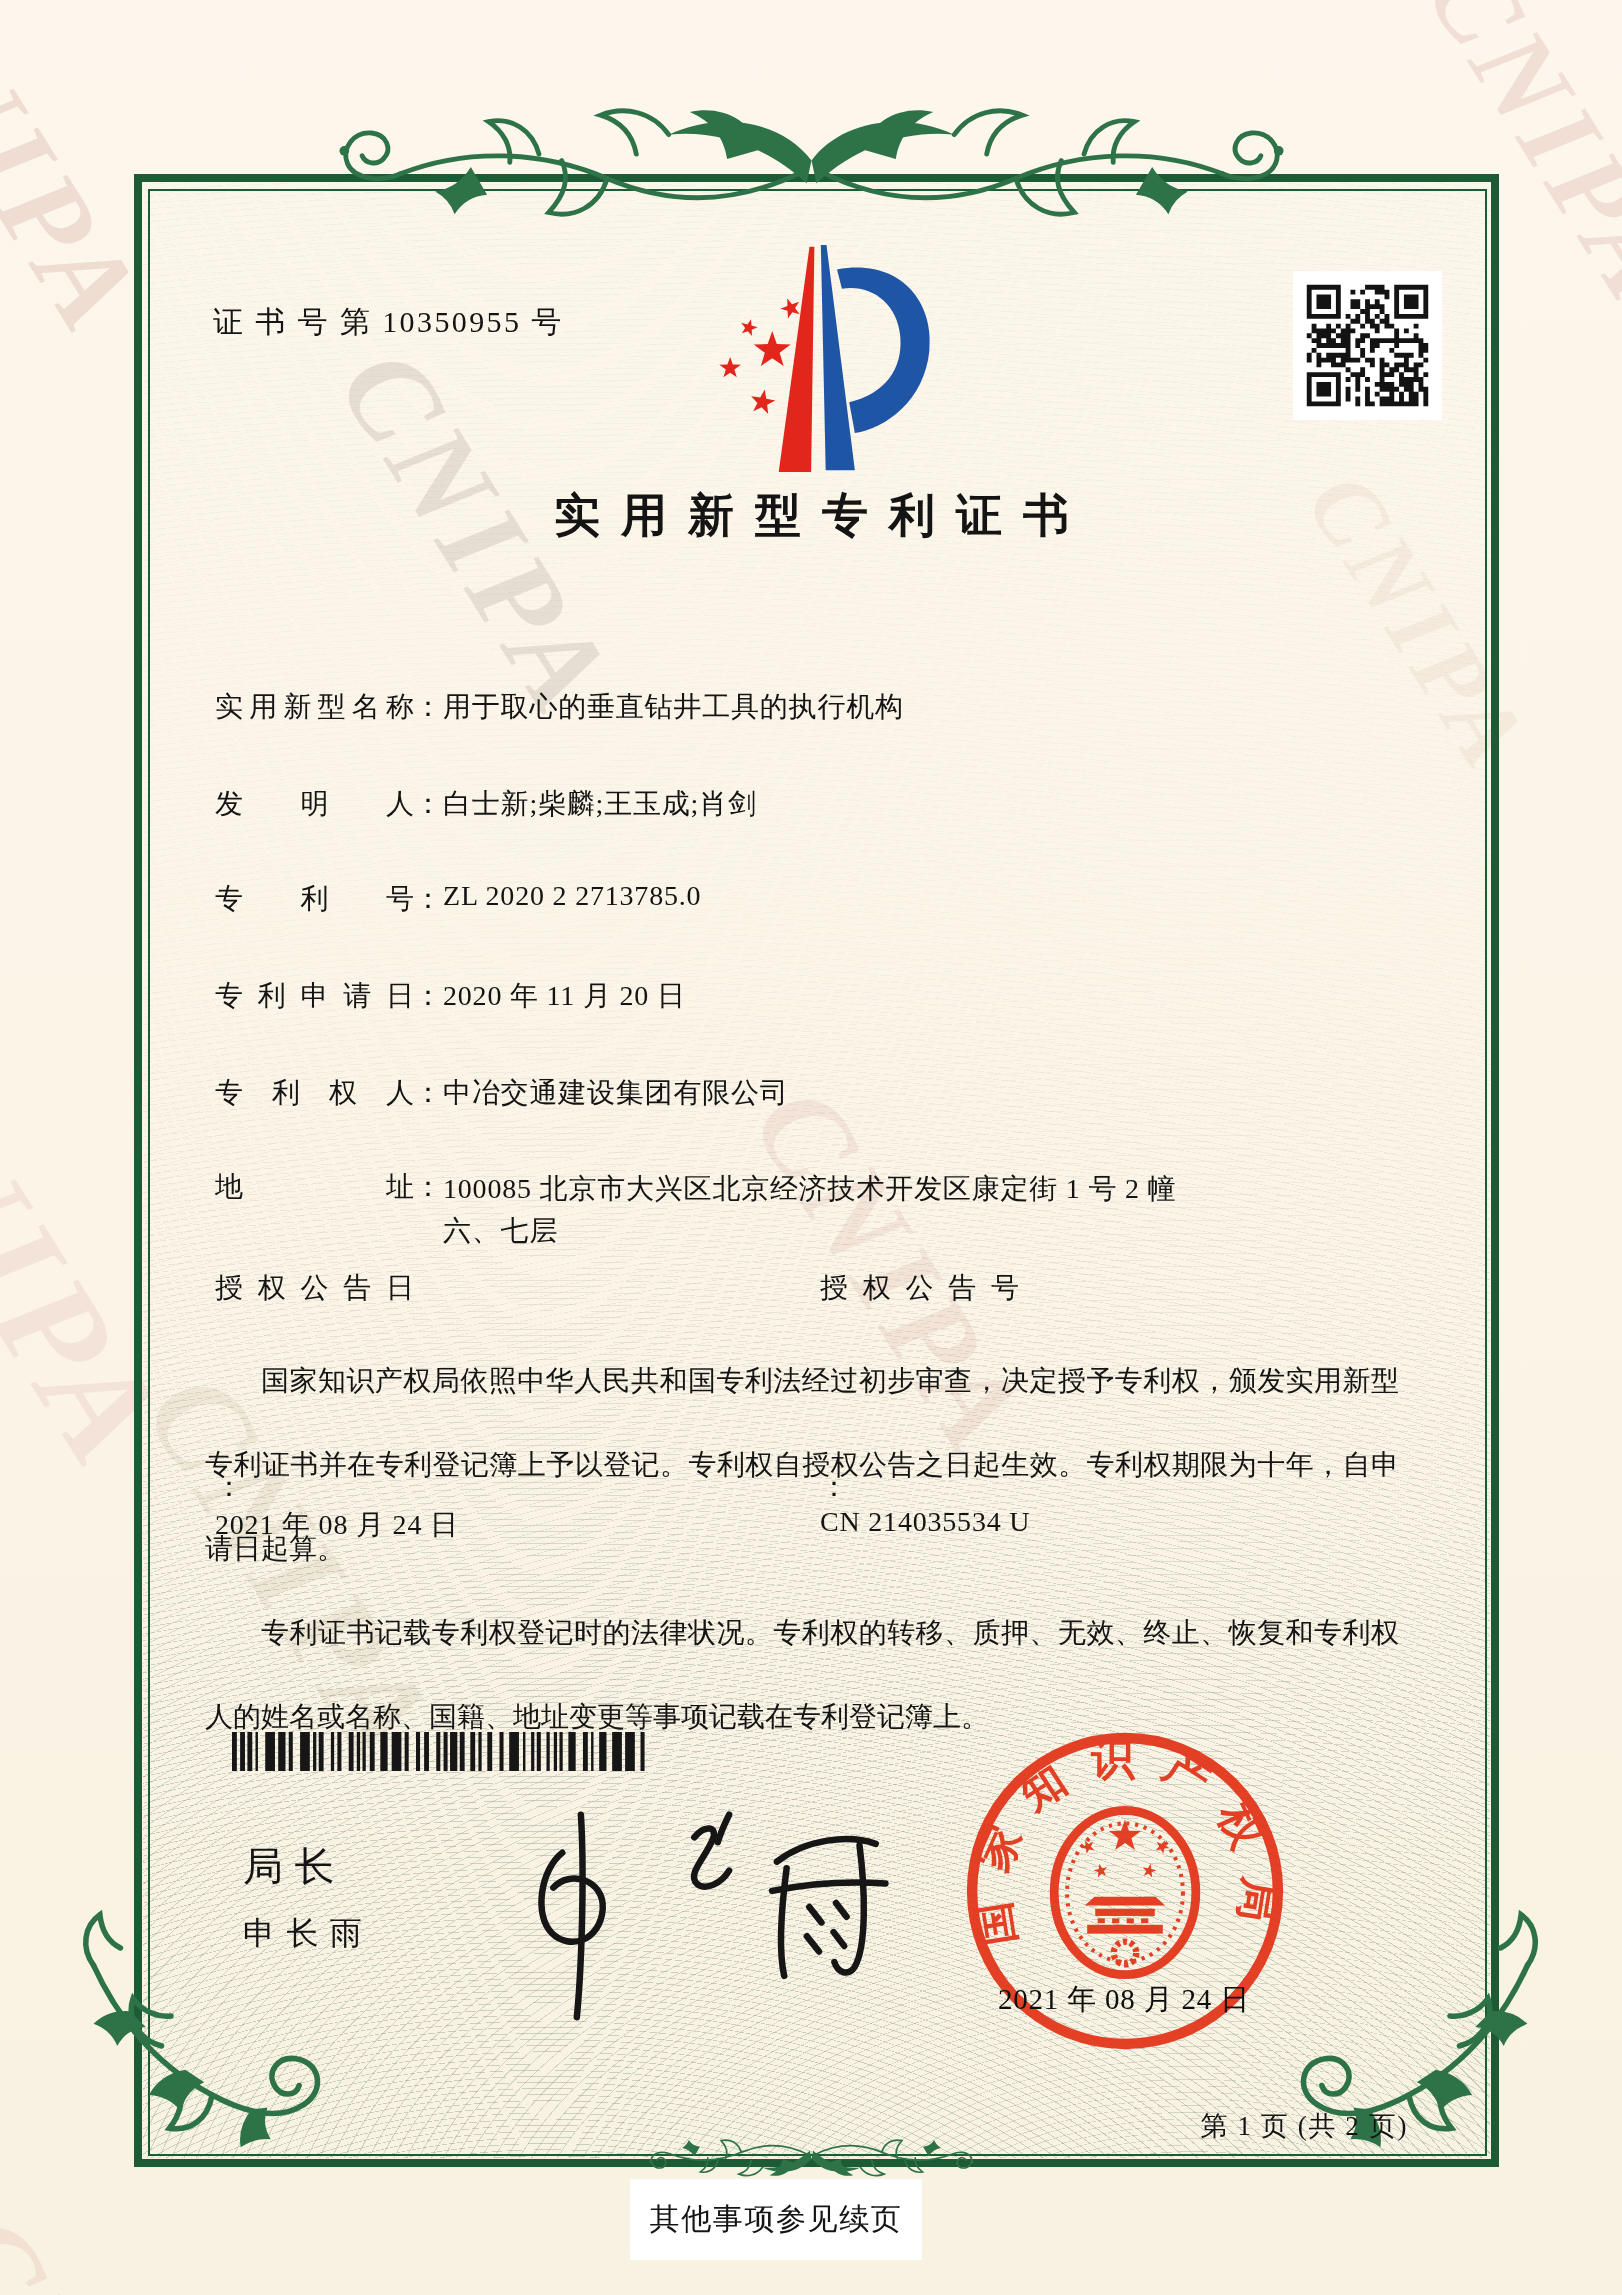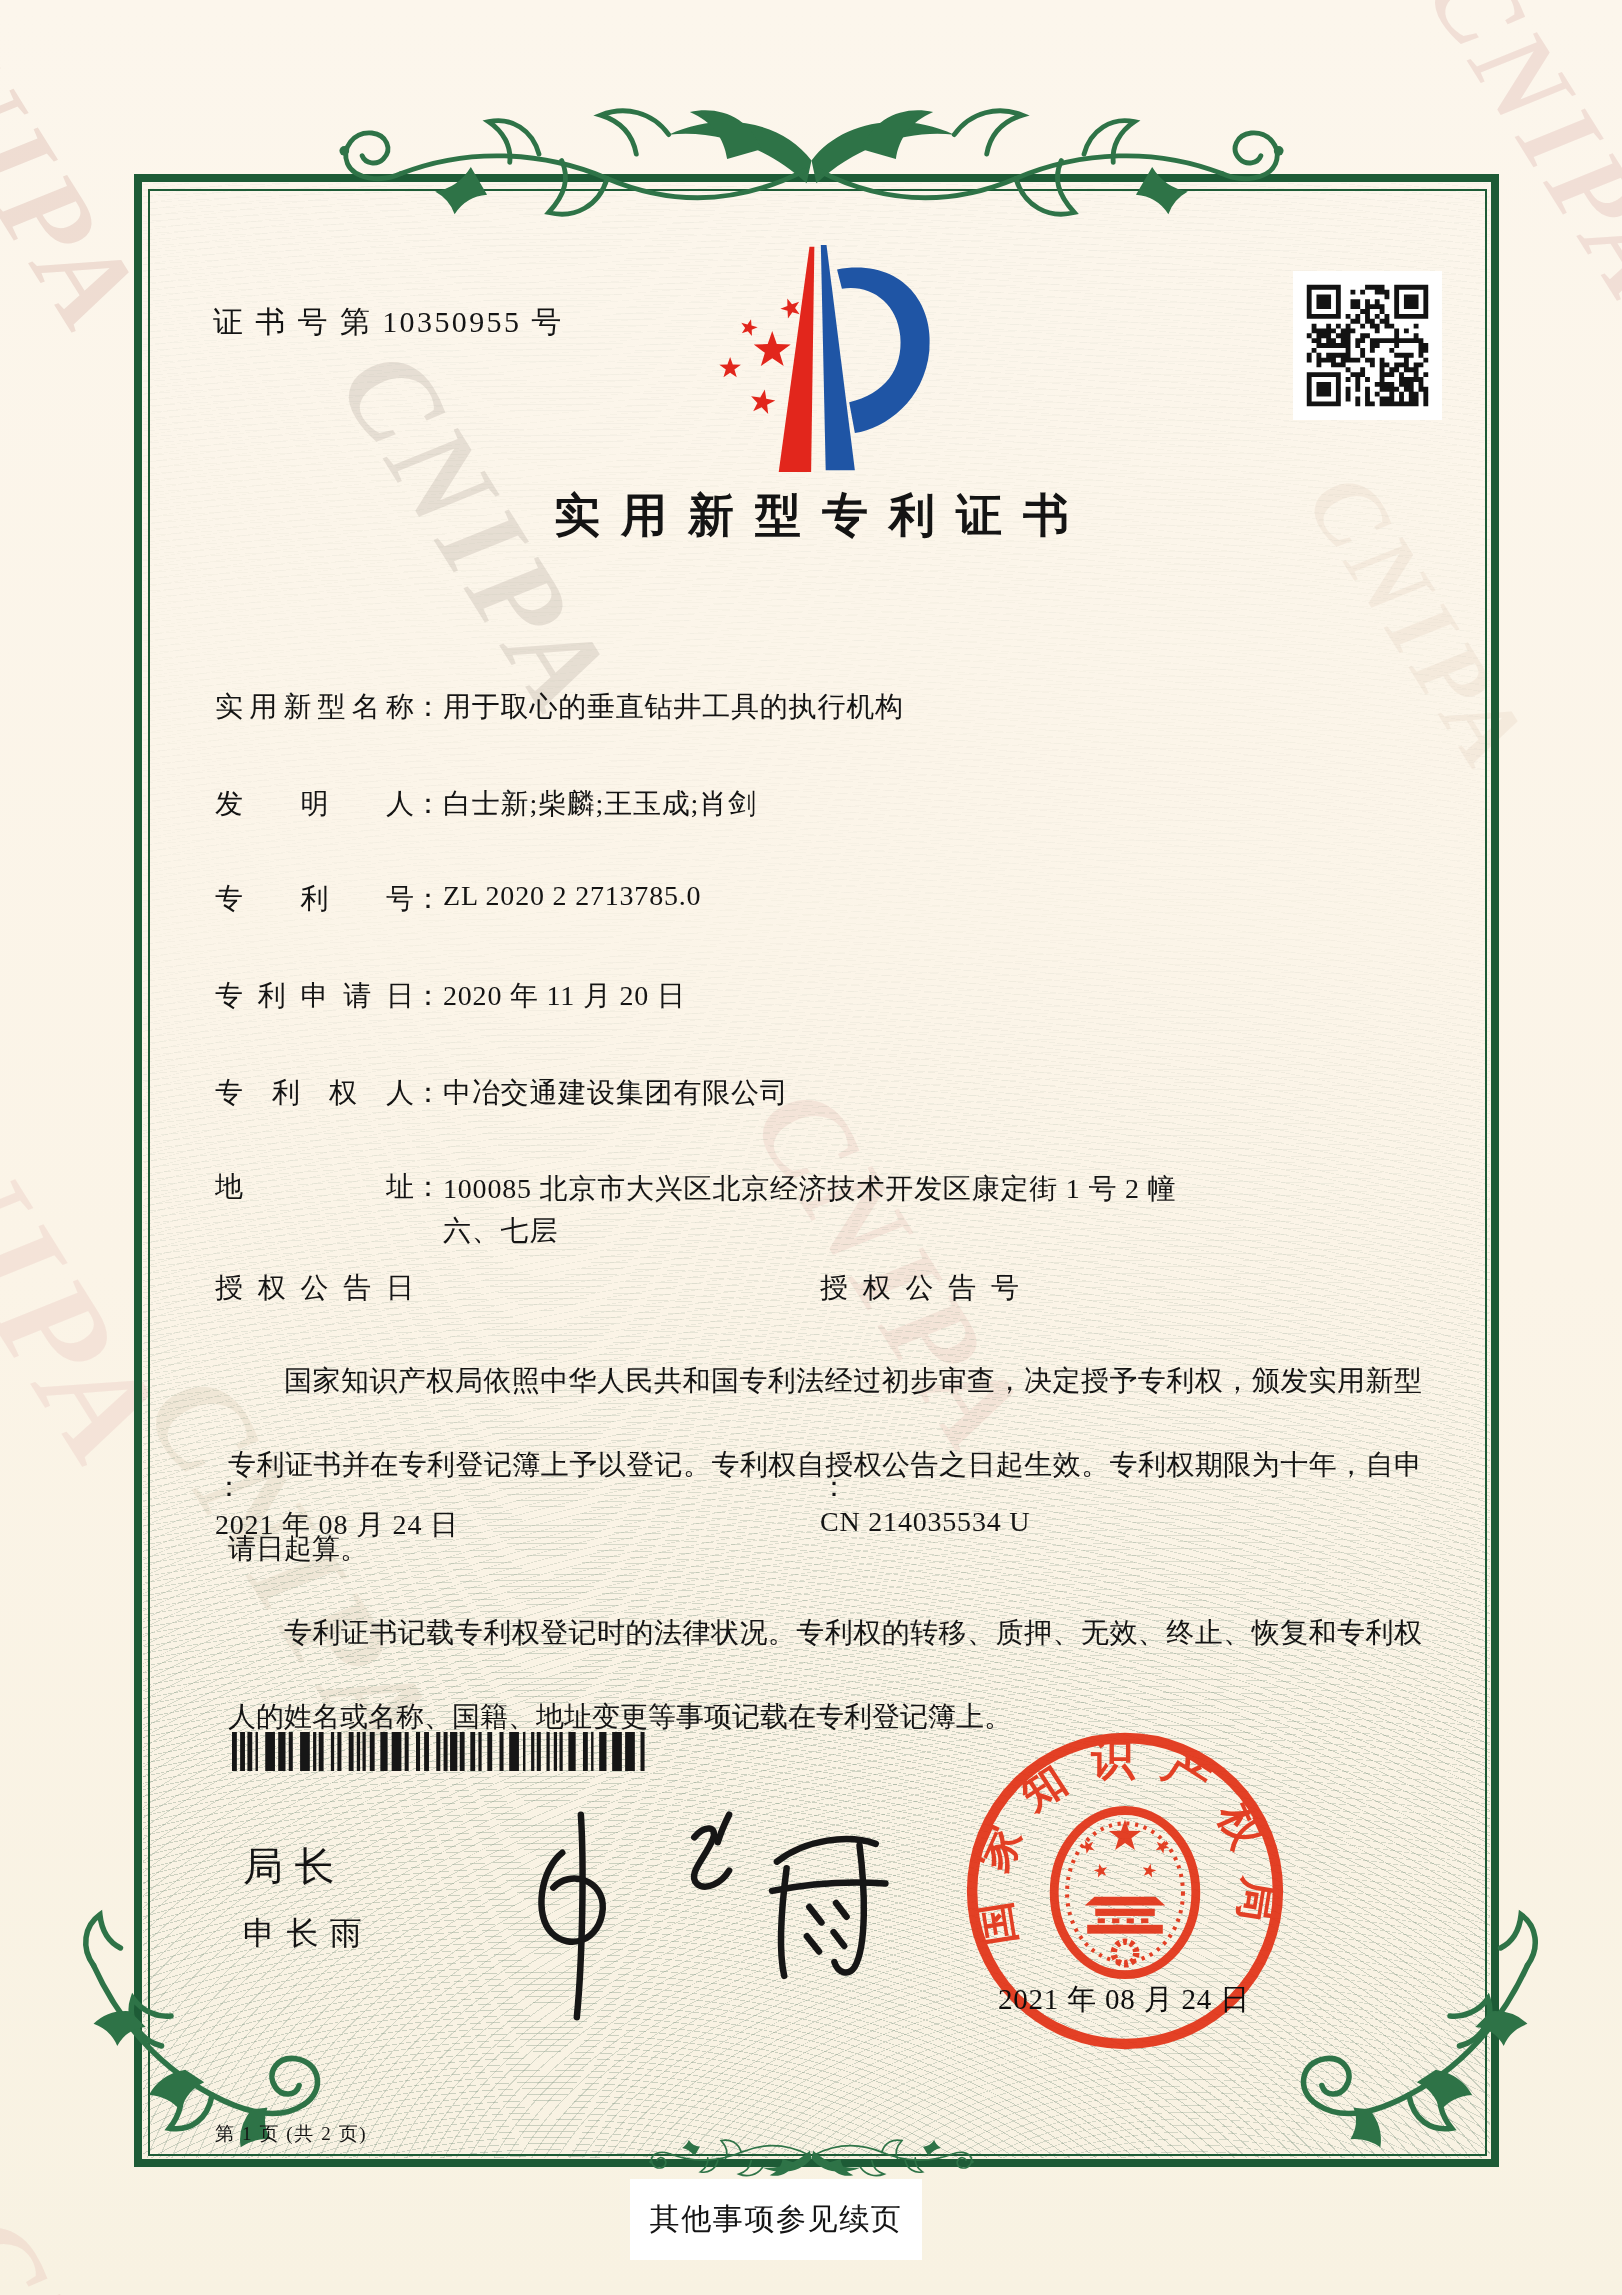--- a/index.html
+++ b/index.html
@@ -46,33 +46,33 @@
     font-size:46px;font-weight:bold;letter-spacing:21px;padding-left:21px;}
   
   .row{position:absolute;left:215px;width:1201px;font-size:28px;display:flex;align-items:flex-start;}
   .pair{display:flex;align-items:flex-start;flex-direction:column;}
   .flabel{flex:0 0 199px;width:199px;text-align:justify;text-align-last:justify;}
   .fcolon{flex:0 0 29px;width:29px;}
   .fvalue{flex:1;letter-spacing:0.8px;}
   .addr-line{line-height:42px;}
   .pair-abs{position:absolute;left:605px;top:0;}
   
-  .body-text{position:absolute;left:228px;top:1339px;width:1194px;font-size:28px;
+  .body-text{position:absolute;left:205px;top:1339px;width:1194px;font-size:28px;
     line-height:84px;text-align:justify;}
   .body-text p{margin:0;text-indent:2em;}
   
   .barcode{left:232px;top:1732px;width:415px;height:39px;}
   .director-title{position:absolute;left:243px;top:1839px;font-size:40px;letter-spacing:11.4px;}
   .director-name{position:absolute;left:243px;top:1912px;font-size:32px;letter-spacing:11.4px;}
   .signature{left:485px;top:1792px;width:438px;height:243px;}
   .seal{left:956px;top:1722px;width:338px;height:338px;}
   .seal-date{position:absolute;left:957px;top:1980px;width:334px;text-align:center;
     font-size:29px;letter-spacing:0.8px;color:#0e0e0e;}
-  .page-info{position:absolute;left:215px;top:2108px;width:1193px;text-align:left;
-    font-size:19px;letter-spacing:1.6px;margin-top:13px;}
+  .page-info{position:absolute;left:215px;top:2108px;width:1193px;text-align:right;
+    font-size:27px;letter-spacing:1.6px;}
   .note-box{position:absolute;left:630px;top:2179px;width:292px;height:81px;background:#ffffff;
     display:flex;align-items:center;justify-content:center;font-size:30px;letter-spacing:1.6px;}
 </style>
 </head>
 <body>
 
 <div class="page">
 
   <div class="wm wm1">CNIPA</div>
   <div class="wm wm2">CNIPA</div>

